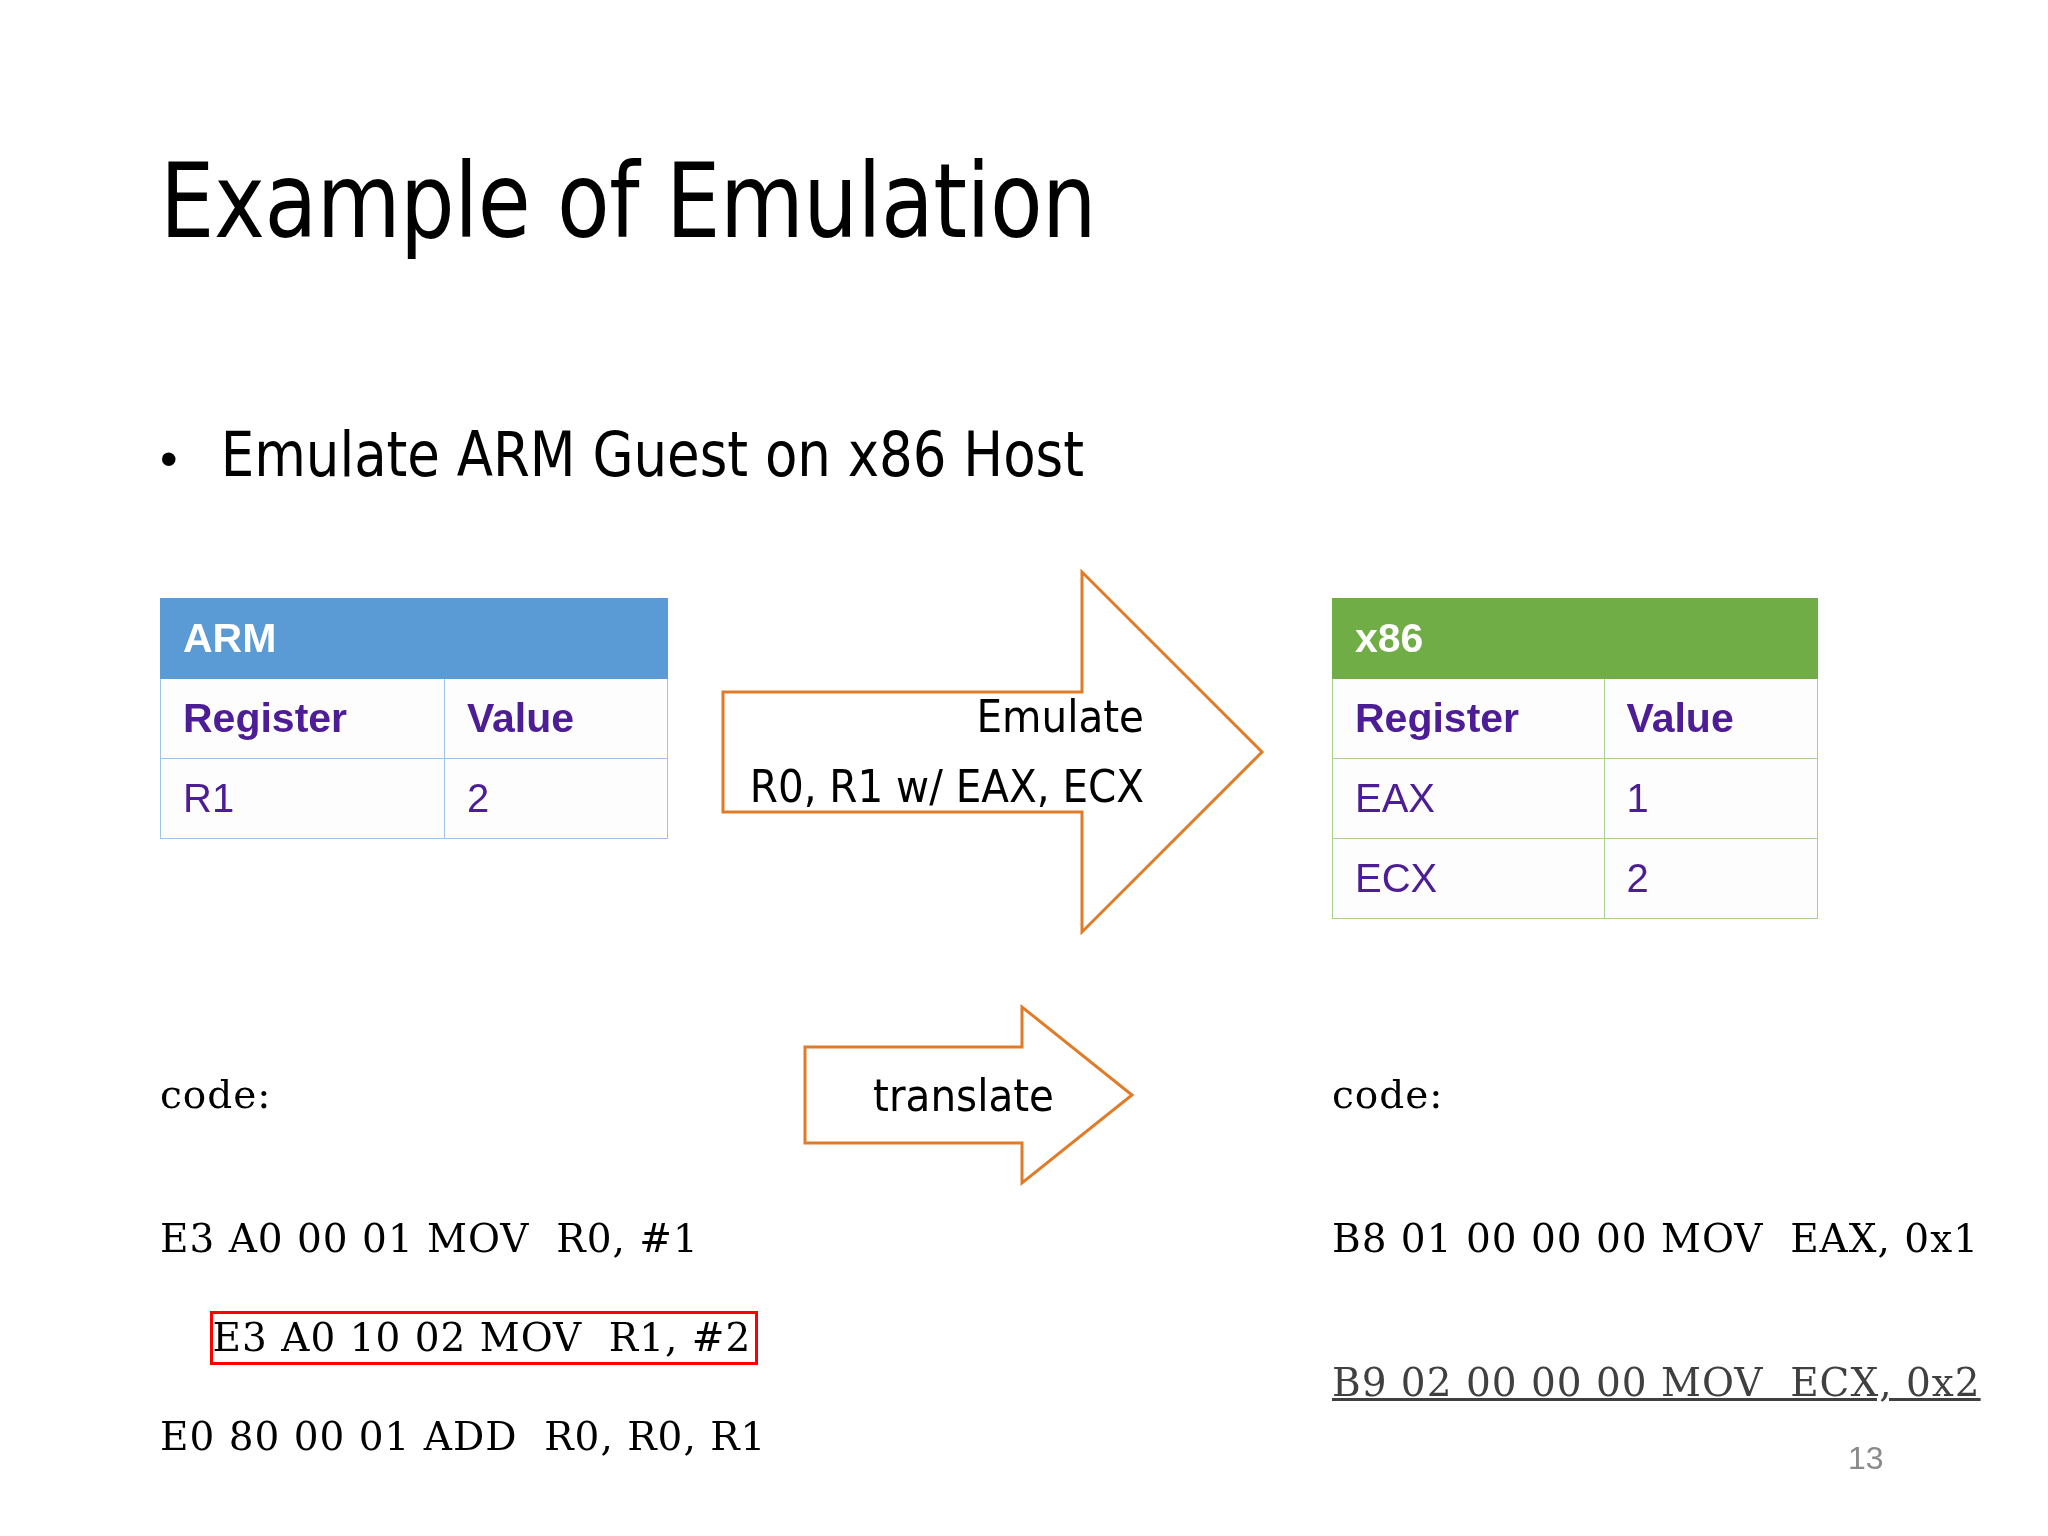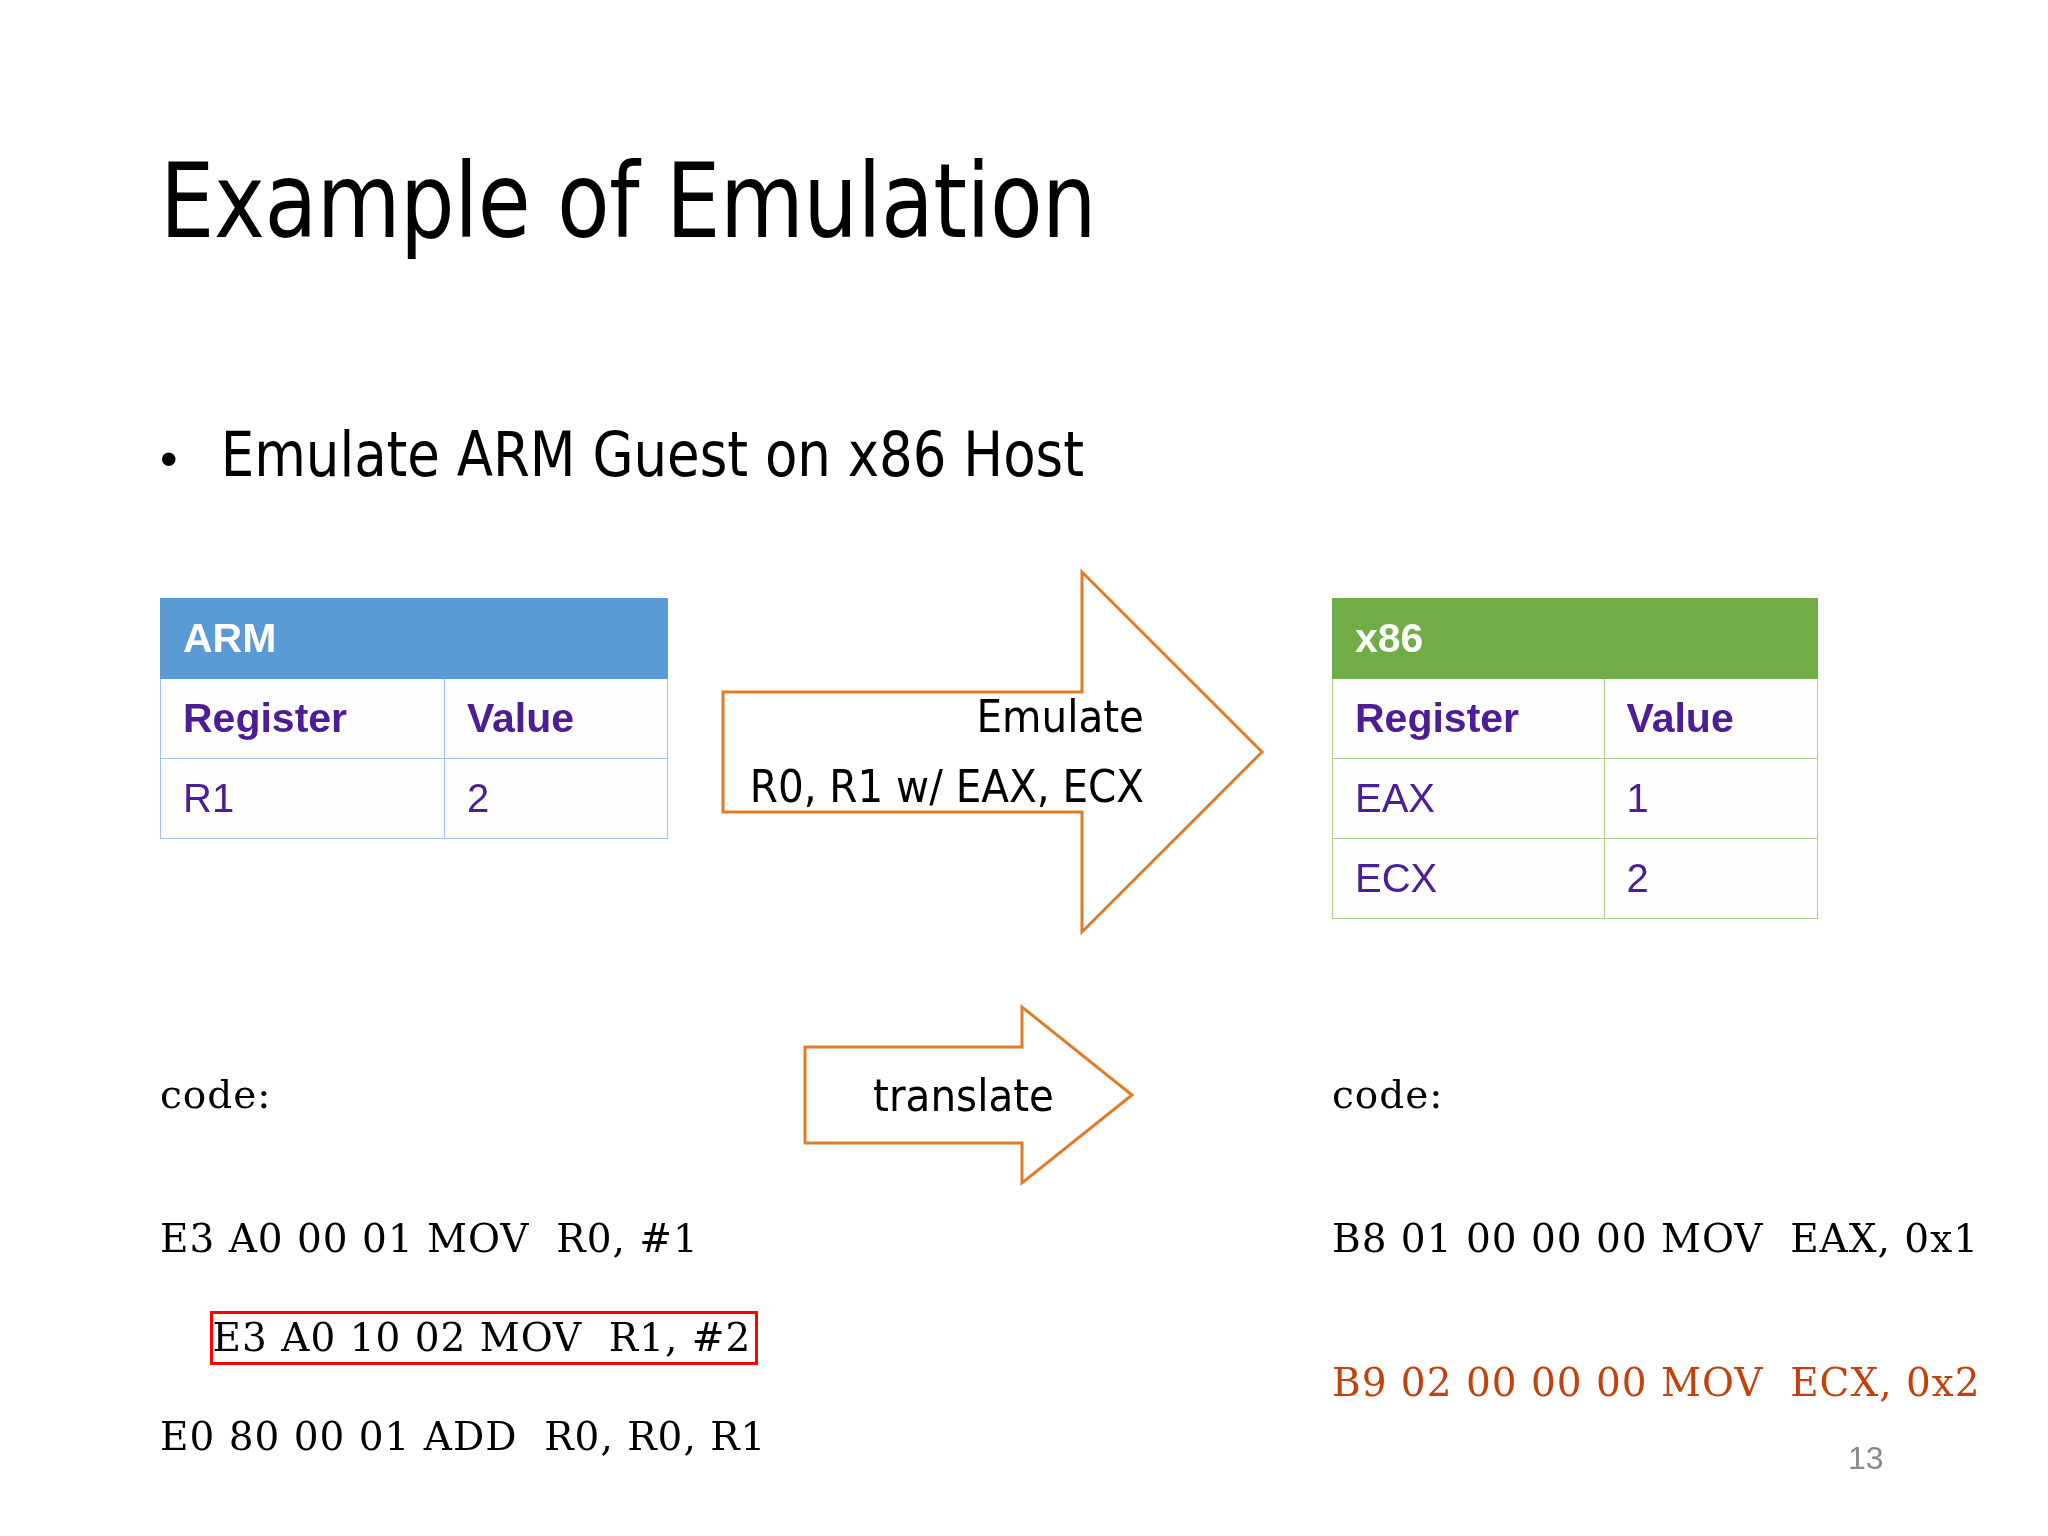--- a/index.html
+++ b/index.html
@@ -118,21 +118,21 @@
     position: absolute;
     font-family: "DejaVu Serif", "Liberation Serif", serif;
     font-size: 39px;
     line-height: 48px;
     color: #000000;
     white-space: pre;
     letter-spacing: 1px;
   }
   #arm-code { left: 160px; top: 975px; }
   #x86-code { left: 1332px; top: 975px; }
-  .code-line.red { color: #c2410c; }
+  .code-line.red { color: #404040; text-decoration: underline; }
   .code-line.boxed {
     display: inline-block;
     border: 3px solid #ff0000;
     margin-left: -4px;
     padding: 0 4px 0 0px;
     box-sizing: border-box;
   }
   .code-line { display: block; }
 
   

